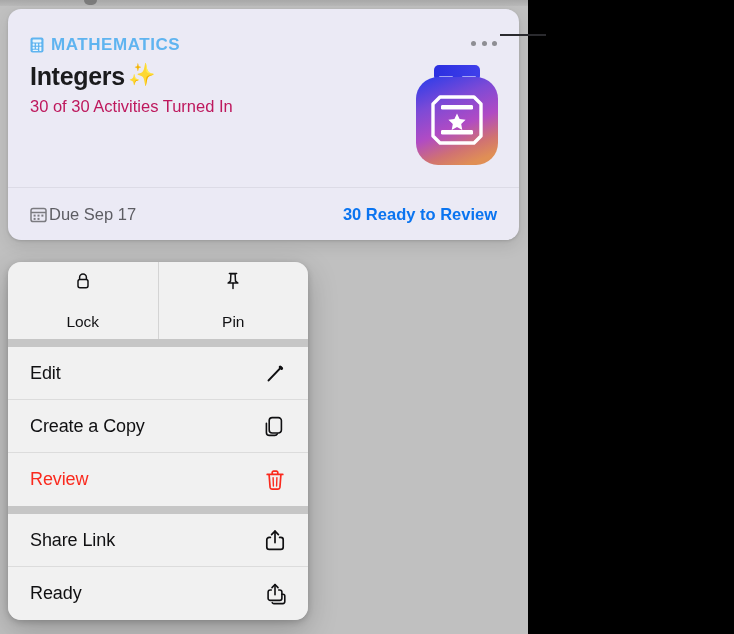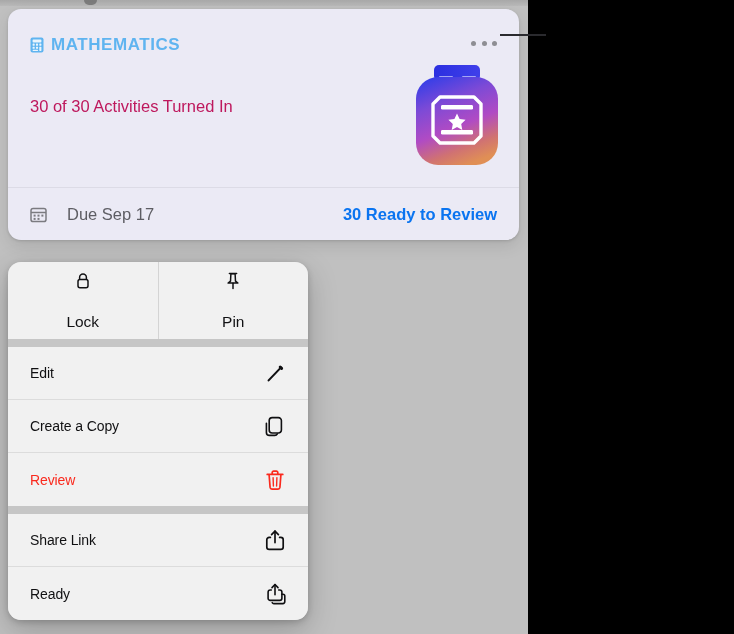--- a/index.html
+++ b/index.html
@@ -147,21 +147,21 @@
     border-top: 1px solid #dcdbe6;
     display: flex;
     align-items: center;
     justify-content: space-between;
     padding: 0 22px;
     box-sizing: border-box;
   }
   .due-group {
     display: flex;
     align-items: center;
-    gap: 20px;
+    gap: 2px;
   }
   .calendar-icon { display: block; width: 17px; height: 17px; }
   .due-text {
     font-size: 16.5px;
     color: #5d5d63;
     white-space: nowrap;
   }
   .review-link {
     font-size: 16.5px;
     font-weight: bold;
@@ -217,21 +217,21 @@
     display: flex;
     align-items: center;
     justify-content: space-between;
     padding: 0 22px 0 22px;
     box-sizing: border-box;
     border-bottom: 1px solid #dcdcdc;
     cursor: pointer;
   }
   .menu-group .menu-row:last-child { border-bottom: none; }
   .menu-row-label {
-    font-size: 14px;
+    font-size: 18px;
     color: #101012;
     letter-spacing: -.1px;
     white-space: nowrap;
   }
   .menu-row.destructive .menu-row-label { color: #fa2a1e; }
   .menu-row-icon { display: block; width: 22px; height: 24px; }
 
   
   .leader-line {
     position: absolute;
@@ -265,20 +265,24 @@
             <rect x="9.3" y="6.6" width="2.1" height="2.1" rx="0.4" fill="#eaf5fd"></rect>
             <rect x="2.6" y="9.7" width="2.1" height="2.1" rx="0.4" fill="#eaf5fd"></rect>
             <rect x="5.95" y="9.7" width="2.1" height="2.1" rx="0.4" fill="#eaf5fd"></rect>
             <rect x="9.3" y="9.7" width="2.1" height="4.3" rx="0.4" fill="#eaf5fd"></rect>
             <rect x="2.6" y="12.8" width="5.45" height="1.2" rx="0.4" fill="#eaf5fd"></rect>
           </svg>
         </span>
         <span class="subject-label">MATHEMATICS</span>
       </div>
 
+      <div class="assignment-title-row">
+        <span class="assignment-title">Integers</span>
+        <span class="sparkle-emoji">✨</span>
+      </div>
 
       <div class="turned-in-line">30 of 30 Activities Turned In</div>
 
       <div class="more-button">
         <i></i>
           <i></i>
           <i></i>
       </div>
 
       <span>

